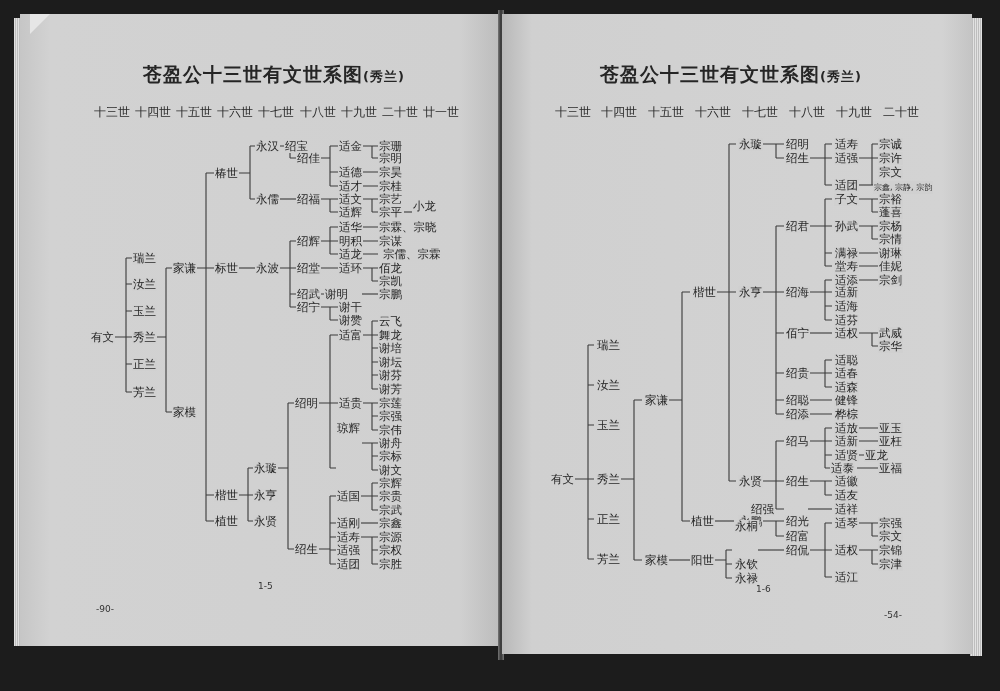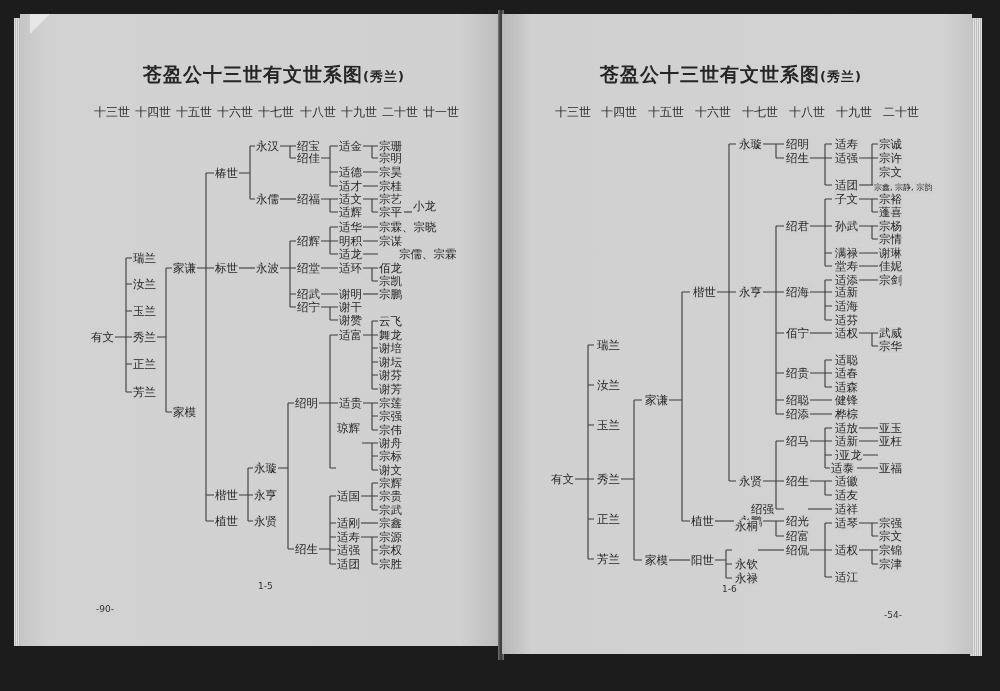--- a/index.html
+++ b/index.html
@@ -119,59 +119,59 @@
   <span class="n" style="left:214px;top:167px">椿世</span>
   <span class="n" style="left:214px;top:262px">标世</span>
   <span class="n" style="left:214px;top:489px">楷世</span>
   <span class="n" style="left:214px;top:515px">植世</span>
   <span class="n" style="left:255px;top:140px">永汉</span>
   <span class="n" style="left:255px;top:193px">永儒</span>
   <span class="n" style="left:255px;top:262px">永波</span>
   <span class="n" style="left:253px;top:462px">永璇</span>
   <span class="n" style="left:253px;top:489px">永亨</span>
   <span class="n" style="left:253px;top:515px">永贤</span>
-  <span class="n" style="left:296px;top:140px">绍宝</span>
+  <span class="n" style="left:284px;top:140px">绍宝</span>
   <span class="n" style="left:296px;top:152px">绍佳</span>
   <span class="n" style="left:296px;top:193px">绍福</span>
   <span class="n" style="left:296px;top:235px">绍辉</span>
   <span class="n" style="left:296px;top:262px">绍堂</span>
   <span class="n" style="left:296px;top:288px">绍武</span>
   <span class="n" style="left:296px;top:301px">绍宁</span>
   <span class="n" style="left:294px;top:397px">绍明</span>
   <span class="n" style="left:294px;top:543px">绍生</span>
   <span class="n" style="left:338px;top:140px">适金</span>
   <span class="n" style="left:338px;top:166px">适德</span>
   <span class="n" style="left:338px;top:180px">适才</span>
   <span class="n" style="left:338px;top:193px">适文</span>
   <span class="n" style="left:338px;top:206px">适辉</span>
   <span class="n" style="left:338px;top:221px">适华</span>
   <span class="n" style="left:338px;top:235px">明积</span>
   <span class="n" style="left:338px;top:248px">适龙</span>
   <span class="n" style="left:338px;top:262px">适环</span>
-  <span class="n" style="left:338px;top:288px">谢明</span>
+  <span class="n" style="left:324px;top:288px">谢明</span>
   <span class="n" style="left:338px;top:301px">谢干</span>
   <span class="n" style="left:338px;top:314px">谢赞</span>
   <span class="n" style="left:338px;top:329px">适富</span>
   <span class="n" style="left:338px;top:397px">适贵</span>
   <span class="n" style="left:336px;top:422px">琼辉</span>
   <span class="n" style="left:336px;top:490px">适国</span>
   <span class="n" style="left:336px;top:517px">适刚</span>
   <span class="n" style="left:336px;top:531px">适寿</span>
   <span class="n" style="left:336px;top:544px">适强</span>
   <span class="n" style="left:336px;top:558px">适团</span>
   <span class="n" style="left:378px;top:140px">宗珊</span>
   <span class="n" style="left:378px;top:152px">宗明</span>
   <span class="n" style="left:378px;top:166px">宗昊</span>
   <span class="n" style="left:378px;top:180px">宗桂</span>
   <span class="n" style="left:378px;top:193px">宗艺</span>
   <span class="n" style="left:378px;top:206px">宗平</span>
   <span class="n" style="left:412px;top:200px">小龙</span>
   <span class="n" style="left:378px;top:221px">宗霖、宗晓</span>
   <span class="n" style="left:378px;top:235px">宗谋</span>
-  <span class="n" style="left:398px;top:248px">宗儒、宗霖</span>
+  <span class="n" style="left:382px;top:248px">宗儒、宗霖</span>
   <span class="n" style="left:378px;top:262px">佰龙</span>
   <span class="n" style="left:378px;top:275px">宗凯</span>
   <span class="n" style="left:378px;top:288px">宗鹏</span>
   <span class="n" style="left:378px;top:315px">云飞</span>
   <span class="n" style="left:378px;top:329px">舞龙</span>
   <span class="n" style="left:378px;top:342px">谢培</span>
   <span class="n" style="left:378px;top:356px">谢坛</span>
   <span class="n" style="left:378px;top:369px">谢芬</span>
   <span class="n" style="left:378px;top:383px">谢芳</span>
   <span class="n" style="left:378px;top:397px">宗莲</span>
@@ -314,22 +314,22 @@
   <span class="n" style="left:878px;top:206px">蓬喜</span>
   <span class="n" style="left:878px;top:220px">宗杨</span>
   <span class="n" style="left:878px;top:233px">宗情</span>
   <span class="n" style="left:878px;top:247px">谢琳</span>
   <span class="n" style="left:878px;top:260px">佳妮</span>
   <span class="n" style="left:878px;top:274px">宗剑</span>
   <span class="n" style="left:878px;top:327px">武威</span>
   <span class="n" style="left:878px;top:340px">宗华</span>
   <span class="n" style="left:878px;top:422px">亚玉</span>
   <span class="n" style="left:878px;top:435px">亚枉</span>
-  <span class="n" style="left:838px;top:449px">亚龙</span>
+  <span class="n" style="left:864px;top:449px">亚龙</span>
   <span class="n" style="left:878px;top:462px">亚福</span>
   <span class="n" style="left:878px;top:517px">宗强</span>
   <span class="n" style="left:878px;top:530px">宗文</span>
   <span class="n" style="left:878px;top:544px">宗锦</span>
   <span class="n" style="left:878px;top:558px">宗津</span>
 </div>
 
-<span class="pno" style="left:722px;top:584px">1-6</span>
+<span class="pno" style="left:756px;top:584px">1-6</span>
 <span class="pno" style="left:884px;top:610px">-54-</span>
 
 </body></html>

